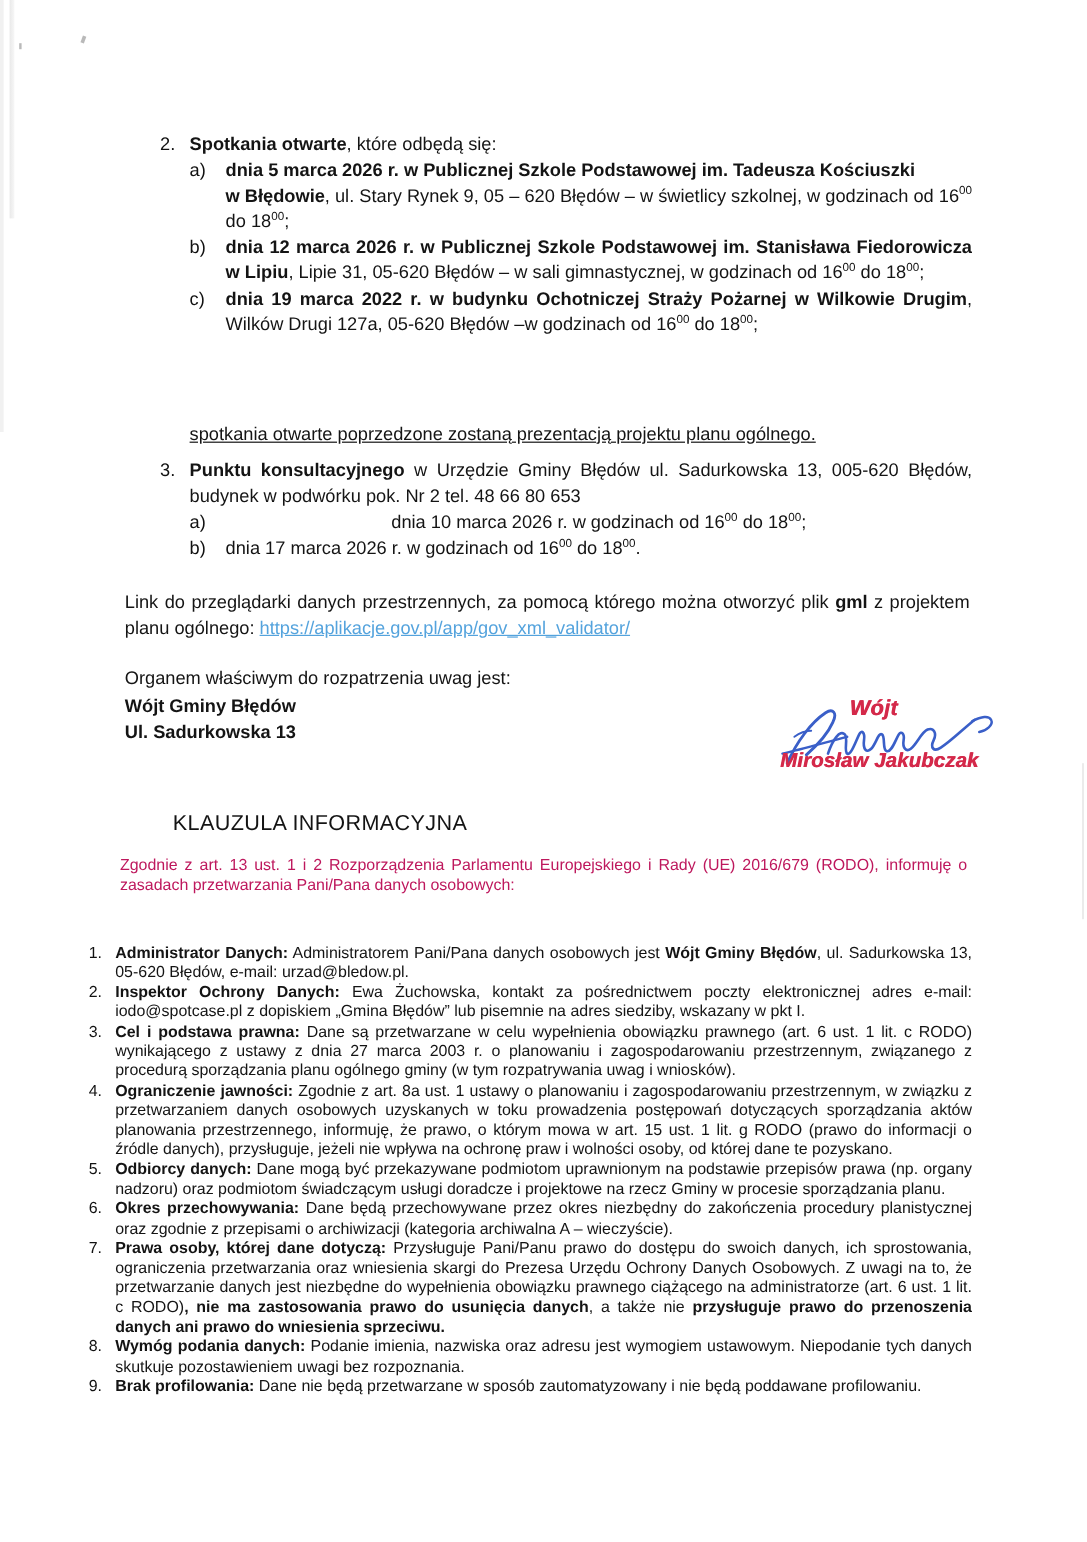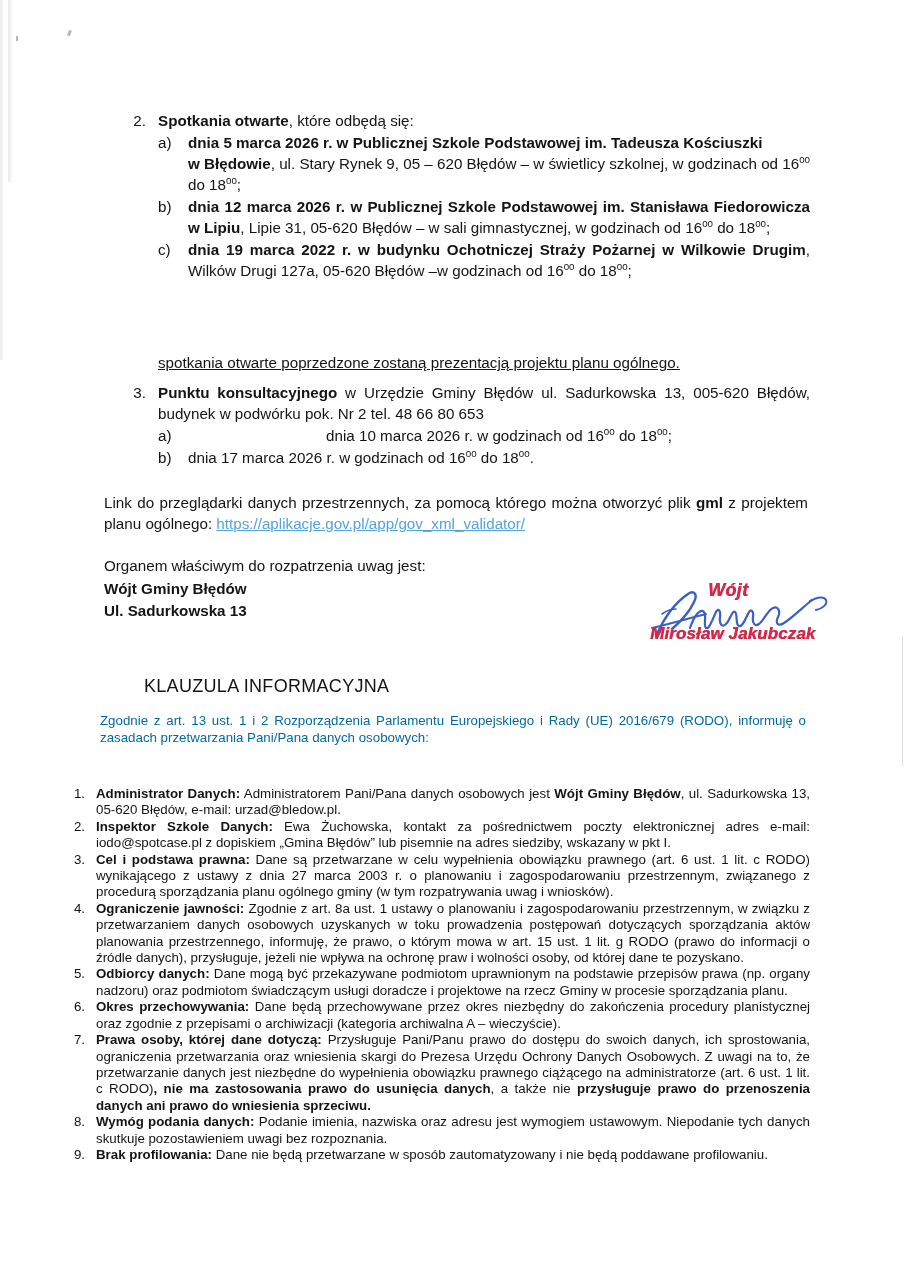--- a/index.html
+++ b/index.html
@@ -144,21 +144,21 @@
     color: #141414;
     margin-left: 44px;
   }
   #clause-intro {
     position: absolute;
     left: 100px; top: 712px;
     width: 706px;
     font-size: 13.3px;
     line-height: 17px;
     text-align: justify;
-    color: #0369a1;
+    color: #be185d;
   }
   #rodo-list {
     position: absolute;
     left: 60px; top: 786px;
     width: 750px;
   }
   .rodo-item {
     display: flex;
     font-size: 13.3px;
     line-height: 16.4px;
@@ -278,21 +278,21 @@
     <div class="rodo-item">
       <div class="rodo-num">1.</div>
       <div class="rodo-text">
         <b>Administrator Danych:</b><span> Administratorem Pani/Pana danych osobowych jest </span><b>Wójt Gminy Błędów</b><span>, ul. Sadurkowska 13, 05-620 Błędów, e-mail: urzad@bledow.pl.</span>
       </div>
     </div>
 
     <div class="rodo-item">
       <div class="rodo-num">2.</div>
       <div class="rodo-text">
-        <b>Inspektor Szkole Danych:</b><span> Ewa Żuchowska, kontakt za pośrednictwem poczty elektronicznej adres e-mail: iodo@spotcase.pl z dopiskiem „Gmina Błędów” lub pisemnie na adres siedziby, wskazany w pkt I.</span>
+        <b>Inspektor Ochrony Danych:</b><span> Ewa Żuchowska, kontakt za pośrednictwem poczty elektronicznej adres e-mail: iodo@spotcase.pl z dopiskiem „Gmina Błędów” lub pisemnie na adres siedziby, wskazany w pkt I.</span>
       </div>
     </div>
 
     <div class="rodo-item">
       <div class="rodo-num">3.</div>
       <div class="rodo-text">
         <b>Cel i podstawa prawna:</b><span> Dane są przetwarzane w celu wypełnienia obowiązku prawnego (art. 6 ust. 1 lit. c RODO) wynikającego z ustawy z dnia 27 marca 2003 r. o planowaniu i zagospodarowaniu przestrzennym, związanego z procedurą sporządzania planu ogólnego gminy (w tym rozpatrywania uwag i wniosków).</span>
       </div>
     </div>
 

